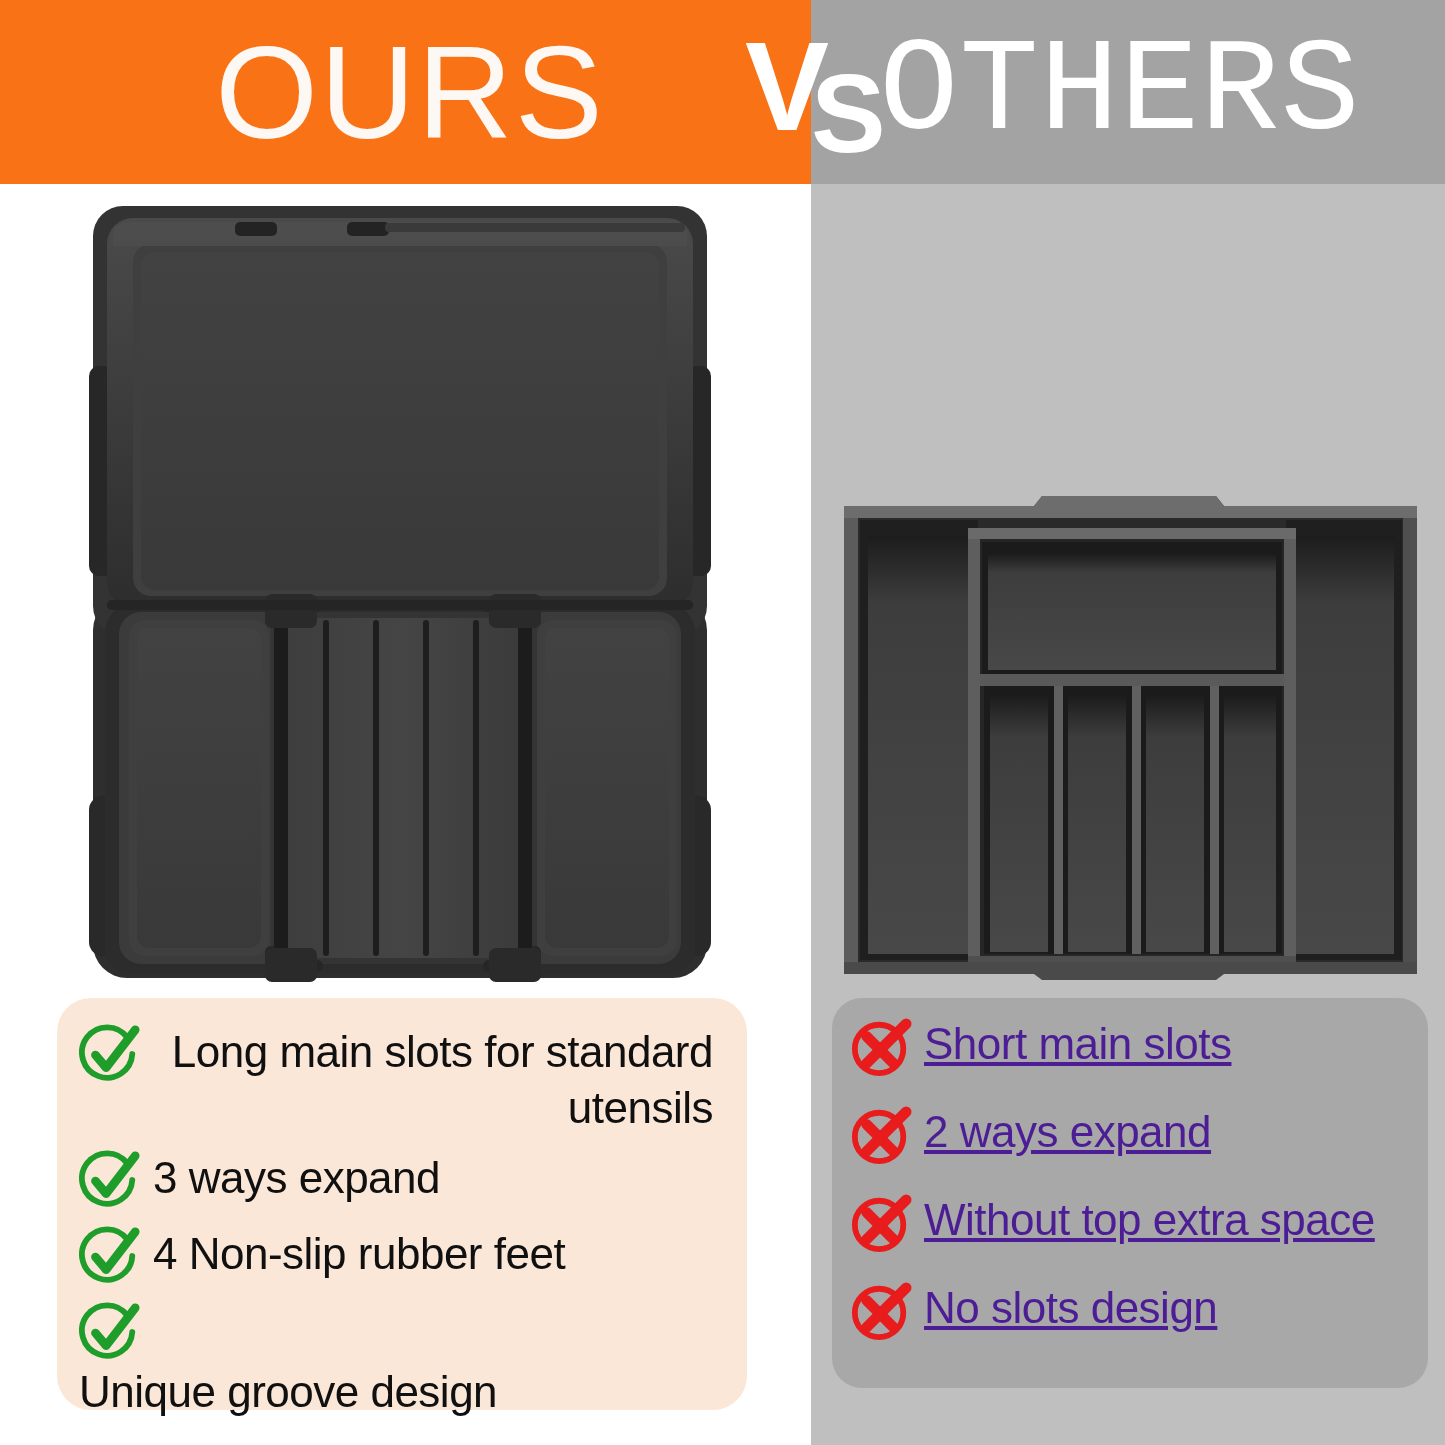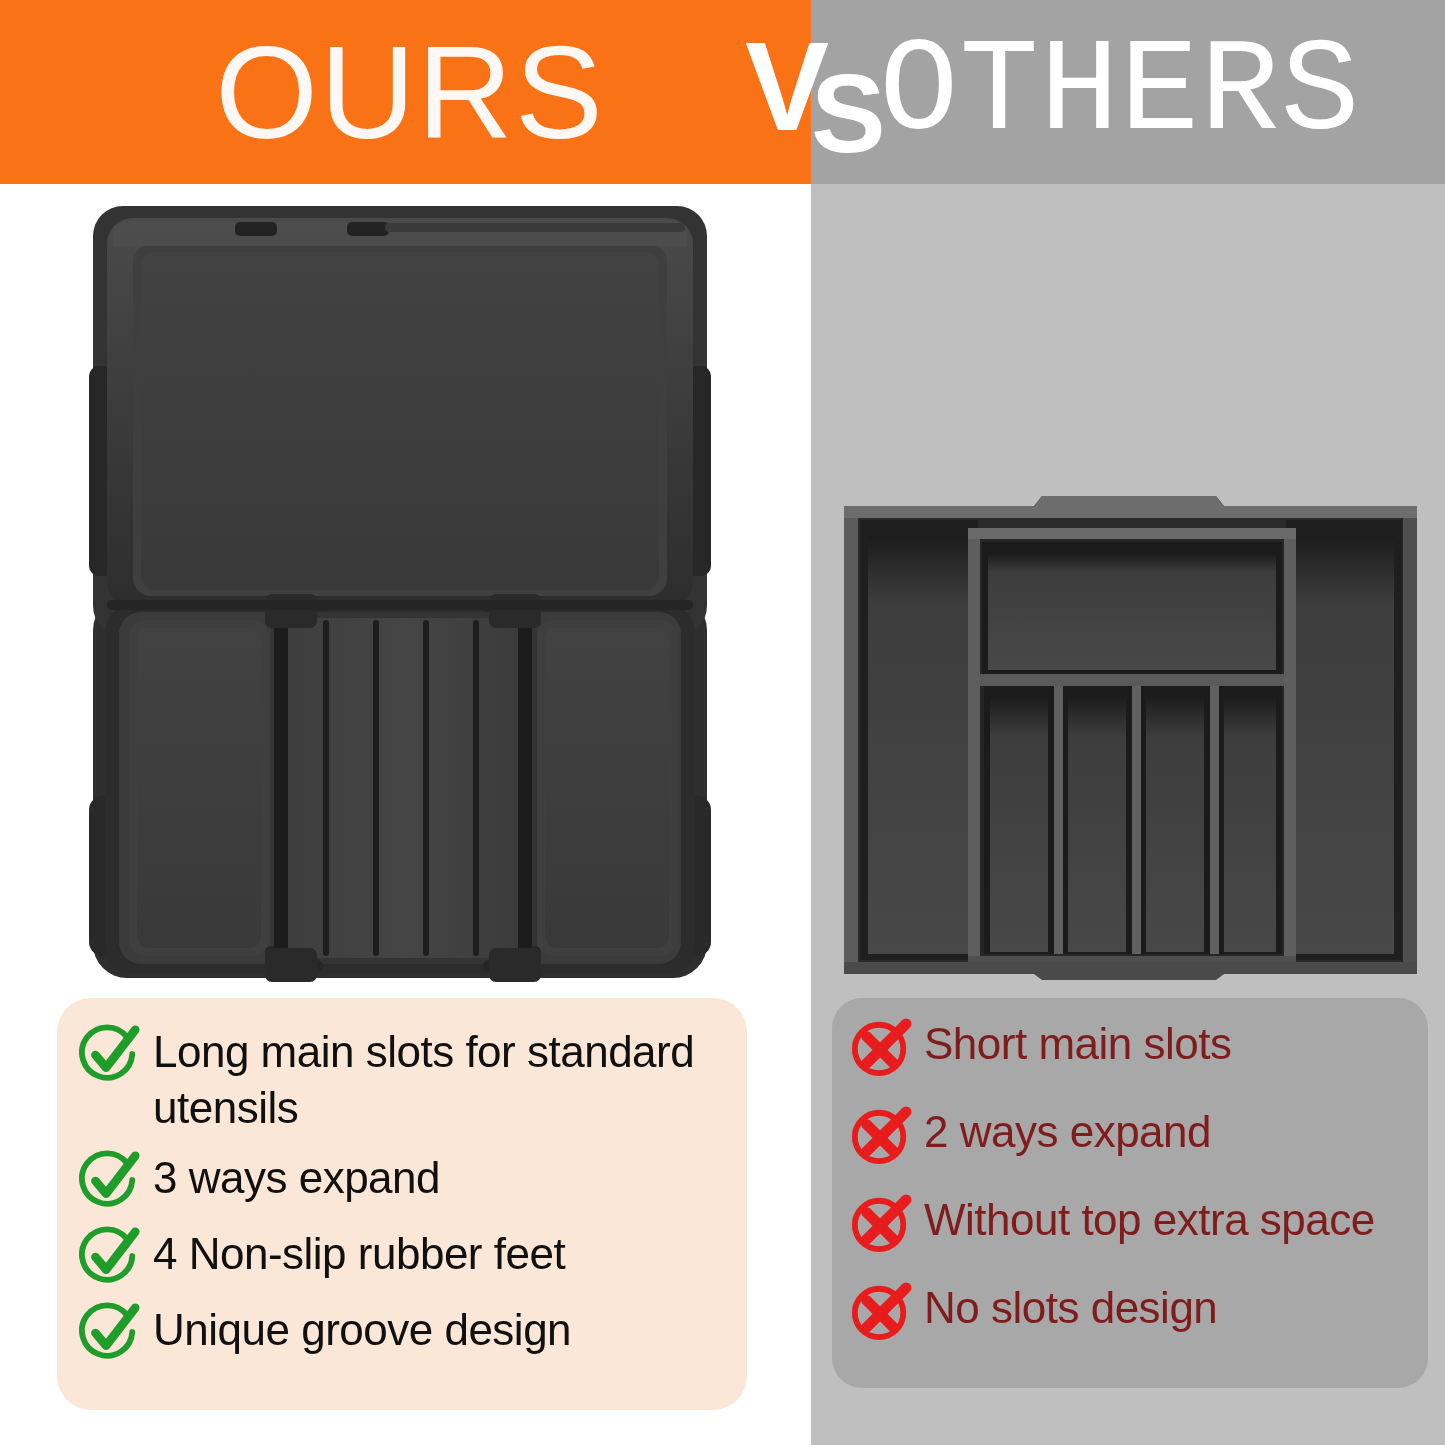--- a/index.html
+++ b/index.html
@@ -58,34 +58,34 @@
     position:absolute;left:57px;top:998px;width:690px;height:412px;
     background:#fbe7d8;border-radius:34px;
     box-sizing:border-box;padding:26px 18px 22px 22px;
   }
   .card-others{
     position:absolute;left:832px;top:998px;width:596px;height:390px;
     background:#a8a8a8;border-radius:30px;
     box-sizing:border-box;padding:18px 14px 18px 18px;
   }
 
-  .feat{display:flex;align-items:flex-start;margin-bottom:8px;}
+  .feat{display:flex;align-items:flex-start;margin-bottom:8px;text-align:right;}
   .feat-icon{flex:0 0 auto;width:62px;height:62px;margin-right:12px;}
   .feat-icon svg{display:block;width:62px;height:62px;}
   .feat-text{
     font-family:"Liberation Sans",sans-serif;
     font-size:44px;line-height:56px;font-weight:400;
     letter-spacing:-0.5px;
   }
   .card-ours .feat-text{color:#101010;}
-  .card-others .feat-text{color:#7f1d1d;}
+  .card-others .feat-text{color:#4c1d95;text-decoration:underline;}
   .card-ours .feat{margin-bottom:14px;}
   .card-others .feat{margin-bottom:26px;}
   .card-others .feat:last-child{margin-bottom:0;}
-  .card-ours .feat:last-child{margin-bottom:0;}
+  .card-ours .feat:last-child{margin-bottom:0;flex-direction:column;}
   .feat-wide .feat-text{max-width:560px;}
 </style>
 </head>
 <body>
 
 <div id="page">
 
   <div class="bg-left"></div>
   <div class="bg-right"></div>
 

